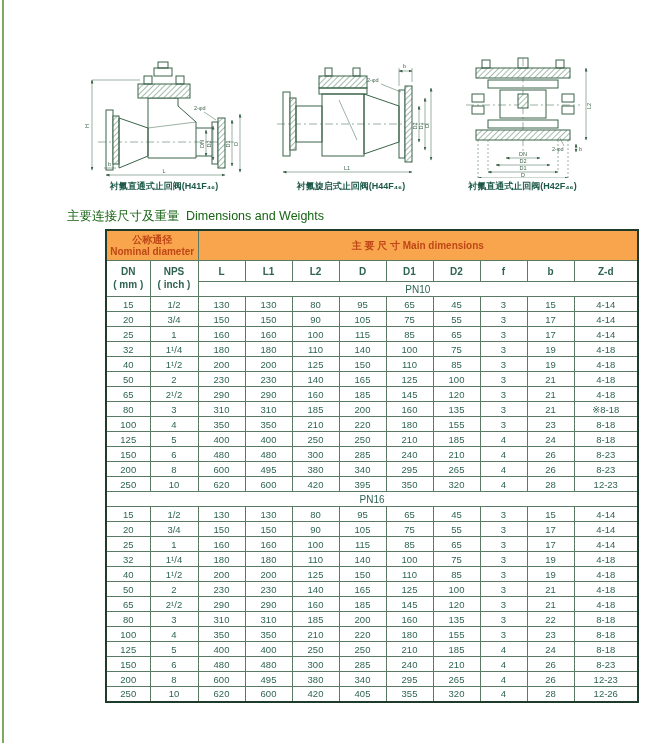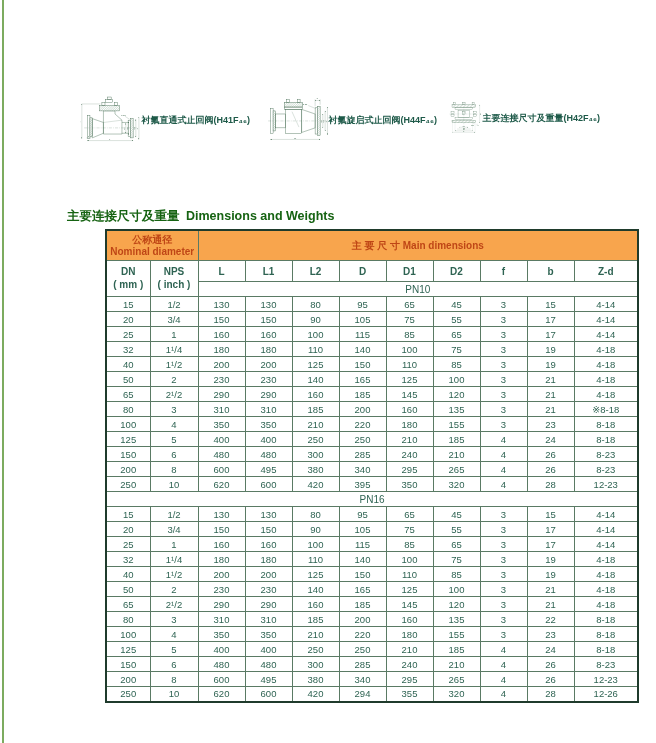--- a/index.html
+++ b/index.html
@@ -2,28 +2,28 @@
 <html><head>
 <meta charset="utf-8">
 <style>
   html,body{margin:0;padding:0;}
   body{
     width:656px;height:743px;position:relative;background:#ffffff;
     font-family:"Liberation Sans","DejaVu Sans",sans-serif;overflow:hidden;
   }
   .page-border-left{position:absolute;left:2px;top:0;width:2px;height:743px;background:#7CAB5F;}
   
-  .figure{position:absolute;display:flex;flex-direction:row;align-items:center;}
+  .figure{position:absolute;display:flex;flex-direction:column;align-items:center;}
   .figure svg{display:block;}
   .caption{font-size:9px;font-weight:bold;color:#1D5948;margin-top:2px;white-space:nowrap;}
   .dwg{stroke:#3A6348;fill:none;stroke-width:1;}
   .dwg-thin{stroke:#3A6348;fill:none;stroke-width:0.5;}
   .dwg-label{fill:#3A6348;font-size:5.5px;stroke:none;font-family:"Liberation Sans",sans-serif;}
   
-  #page-title{position:absolute;left:67px;top:208px;font-size:12.5px;font-weight:bold;color:#166312;white-space:nowrap;}
+  #page-title{position:absolute;left:67px;top:208px;font-size:12.5px;font-weight:normal;color:#166312;white-space:nowrap;}
   
   .tablewrap{position:absolute;left:67px;top:229px;padding-left:38px;}
   table{border-collapse:collapse;table-layout:fixed;border:2px solid #1F3B2C;}
   th,td{border:1px solid #5A7A64;padding:0;text-align:center;vertical-align:middle;
         color:#2E6352;font-size:9.5px;font-weight:normal;overflow:hidden;white-space:nowrap;}
   tr.orange th{background:#F8A54D;color:#BF4616;height:29px;font-size:10px;line-height:1.18;font-weight:bold;}
   tr.letters th{height:20px;font-weight:bold;font-size:10px;background:#fff;}
   th.dnth{font-weight:bold;font-size:10px;line-height:1.25;}
   tr.pnrow td,tr.section-row td{height:14px;font-size:10px;}
   tbody tr.data-row{height:15px;margin-left:8px;}
@@ -195,21 +195,21 @@
       <line class="dwg-thin" x1="110" y1="84" x2="110" y2="116" stroke-dasharray="2 2"></line>
     </g>
     <text class="dwg-label" x="143" y="50" transform="rotate(-90 143 50)" text-anchor="middle">L2</text>
     <text class="dwg-label" x="104" y="95">2-φd</text>
     <text class="dwg-label" x="131" y="95">b</text>
     <text class="dwg-label" x="75" y="100" text-anchor="middle">DN</text>
     <text class="dwg-label" x="75" y="107" text-anchor="middle">D2</text>
     <text class="dwg-label" x="75" y="114" text-anchor="middle">D1</text>
     <text class="dwg-label" x="75" y="121" text-anchor="middle">D</text>
   </svg>
-  <div class="caption">主要连接尺寸及重量(H42F₄₆)</div>
+  <div class="caption">衬氟直通式止回阀(H42F₄₆)</div>
 </div>
 
 <div id="page-title">
   <span>主要连接尺寸及重量</span>
   <span style="margin-left:3px;">Dimensions and Weights</span>
 </div>
 
 <div class="tablewrap">
   <table>
     <colgroup>
@@ -584,21 +584,21 @@
           <td>4</td>
           <td>26</td>
           <td>12-23</td>
         </tr>
         <tr class="data-row">
           <td>250</td>
           <td>10</td>
           <td>620</td>
           <td>600</td>
           <td>420</td>
-          <td>294</td>
+          <td>405</td>
           <td>355</td>
           <td>320</td>
           <td>4</td>
           <td>28</td>
           <td>12-26</td>
         </tr>
       </tbody>
   </table>
 </div>
 

